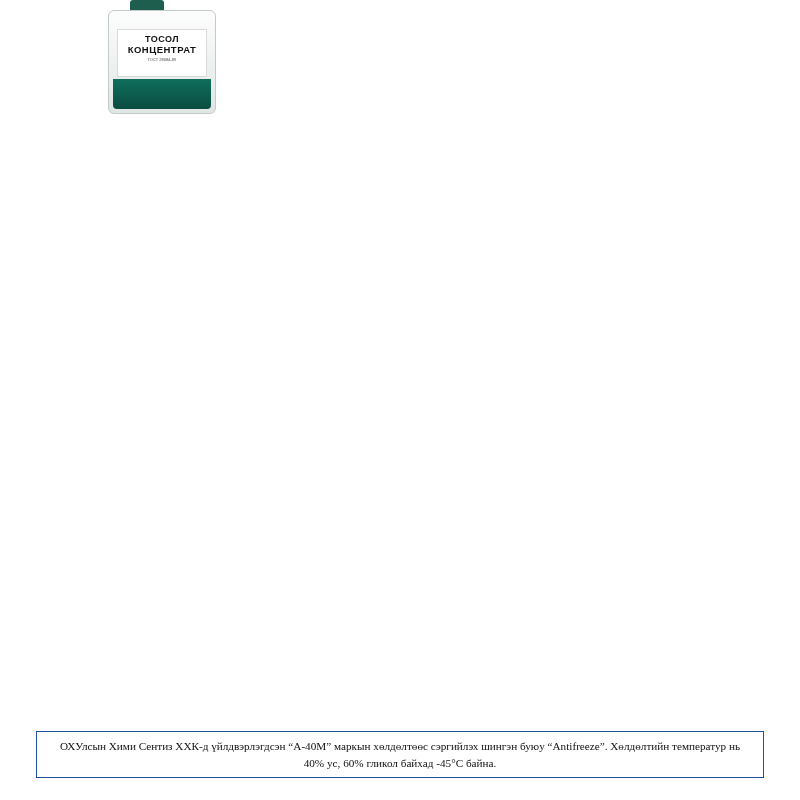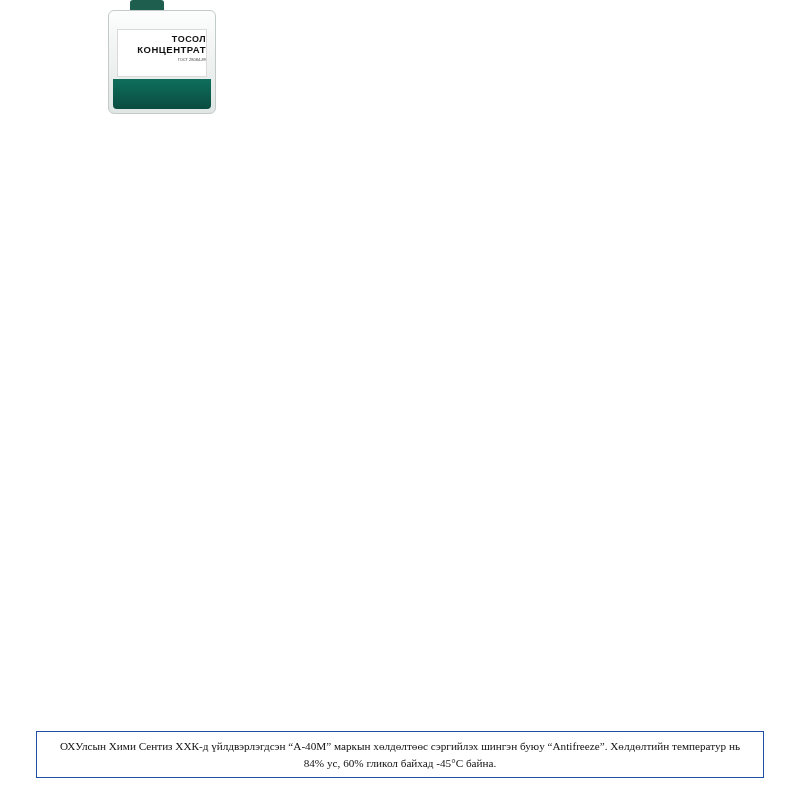--- a/index.html
+++ b/index.html
@@ -225,21 +225,21 @@
     border-radius: 6px;
   }
   .can-cap {
     position:absolute; left: 130px; top: 0px;
     width: 34px; height: 13px;
     background: #1d5e4e; border-radius: 3px;
   }
   .can-label {
     position:absolute; left: 8px; top: 18px; right: 8px; height: 48px;
     background: #fff; border: 1px solid #dadada;
-    text-align:right;
+    text-align:center;
   }
   .can-l1 { font-size: 9px; font-weight:bold; color:#111; margin-top:4px; letter-spacing:0.5px;}
   .can-l2 { font-size: 9.5px; font-weight:bold; color:#111; letter-spacing:0.5px;}
   .can-l3 { font-size: 4px; color:#444; margin-top:2px;}
   .can-fluid {
     position:absolute; left:4px; right:4px; bottom:4px; height:30px;
     background: linear-gradient(180deg,#0f6f5c,#0a4c40);
     border-radius: 0 0 4px 4px;
   }
 
@@ -463,16 +463,16 @@
           <div class="can-l1">ТОСОЛ</div>
           <div class="can-l2">КОНЦЕНТРАТ</div>
           <div class="can-l3">ГОСТ          28084-89</div>
         </div>
         <div class="can-fluid"></div>
       </div>
     </div>
   </div>
 
   <div id="footnote">
-    <span>ОХУлсын Хими Сентиз ХХК-д үйлдвэрлэгдсэн “А-40М” маркын хөлдөлтөөс сэргийлэх шингэн буюу “Antifreeze”. Хөлдөлтийн температур нь 84% ус, 60% гликол байхад -45°С байна.</span>
+    <span>ОХУлсын Хими Сентиз ХХК-д үйлдвэрлэгдсэн “А-40М” маркын хөлдөлтөөс сэргийлэх шингэн буюу “Antifreeze”. Хөлдөлтийн температур нь 40% ус, 60% гликол байхад -45°С байна.</span>
   </div>
 
 </div>
 
 </body></html>

